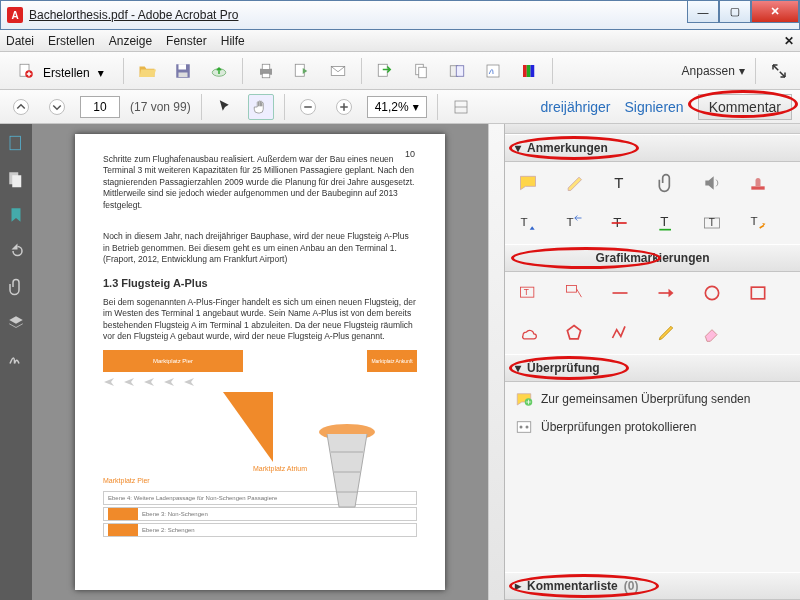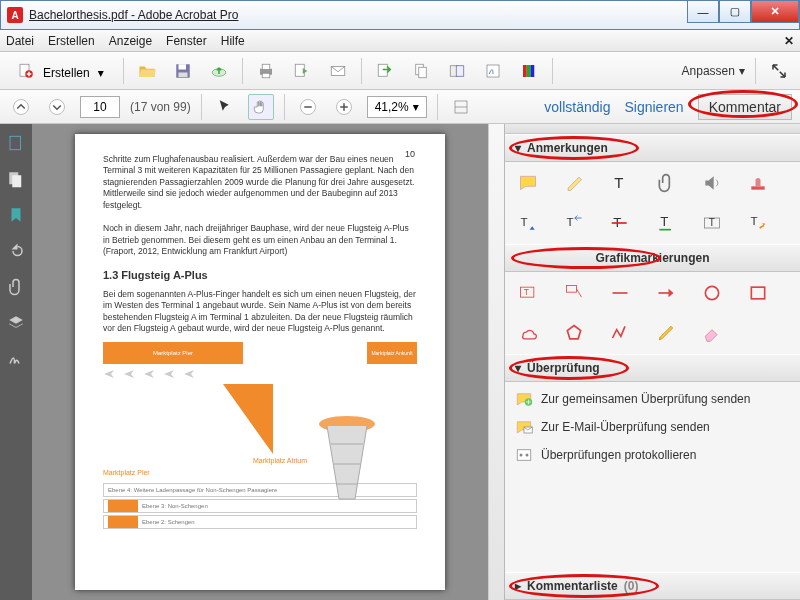--- a/index.html
+++ b/index.html
@@ -227,21 +227,21 @@
     </div>
   <div class="sep"></div>
   <div class="tbtn">
       <svg viewBox="0 0 24 24">
         <rect x="4" y="4" width="16" height="16" fill="none" stroke="#888"></rect>
         <path d="M4 12h16" stroke="#888"></path>
       </svg>
     </div>
 
   <div class="rightactions" style="position:relative;">
-    <span>vollständig</span>
+    <span>dreijähriger</span>
     <span>Signieren</span>
     <span class="kommentar-tab">Kommentar</span>
     <div class="circle" style="width:110px;height:28px;right:-6px;top:-4px;"></div>
   </div>
 </div>
 
 <div class="workarea">
 
   <div class="sidebar">
     <svg class="sicon" viewBox="0 0 24 24">
@@ -268,21 +268,21 @@
     <svg class="sicon" viewBox="0 0 24 24">
         <path d="M4 18c4-10 6-10 6 0 2-6 4-6 6 0" fill="none" stroke="#ccc" stroke-width="2"></path>
       </svg>
   </div>
 
   <div class="docwrap" style="flex:1;">
   <div class="docarea">
     <div class="page">
       <div class="pnum">10</div>
       <p>Schritte zum Flughafenausbau realisiert. Außerdem war der Bau eines neuen Terminal 3 mit weiteren Kapazitäten für 25 Millionen Passagiere geplant. Nach den stagnierenden Passagierzahlen 2009 wurde die Planung für drei Jahre ausgesetzt. Mittlerweile sind sie jedoch wieder aufgenommen und der Baubeginn auf 2013 festgelegt.</p>
-      <p style="margin-top:12px;">Noch in diesem Jahr, nach dreijähriger Bauphase, wird der neue Flugsteig A-Plus in Betrieb genommen. Bei diesem geht es um einen Anbau an den Terminal 1. (Fraport, 2012, Entwicklung am Frankfurt Airport)</p>
+      <p style="margin-top:20px;">Noch in diesem Jahr, nach dreijähriger Bauphase, wird der neue Flugsteig A-Plus in Betrieb genommen. Bei diesem geht es um einen Anbau an den Terminal 1. (Fraport, 2012, Entwicklung am Frankfurt Airport)</p>
       <h4>1.3 Flugsteig A-Plus</h4>
       <p>Bei dem sogenannten A-Plus-Finger handelt es sich um einen neuen Flugsteig, der im Westen des Terminal 1 angebaut wurde. Sein Name A-Plus ist von dem bereits bestehenden Flugsteig A im Terminal 1 abzuleiten. Da der neue Flugsteig räumlich vor den Flugsteig A gebaut wurde, wird der neue Flugsteig A-Plus genannt.</p>
 
       <div class="figure">
         <div class="figtop">
           <div class="ob" style="width:140px;">Marktplatz Pier</div>
           <div style="flex:1"></div>
           <div class="ob" style="width:50px;font-size:5px;">Marktplatz Ankunft</div>
         </div>
         <div class="planes">
@@ -491,28 +491,20 @@
       <div>
         <svg width="18" height="18" viewBox="0 0 24 24">
             <path d="M3 5h18v11H9l-6 4z" fill="#ffd54a" stroke="#caa"></path>
             <circle cx="18" cy="16" r="5" fill="#6c6"></circle>
             <path d="M18 13v6M15 16h6" stroke="#fff"></path>
           </svg>
         <span>Zur gemeinsamen Überprüfung senden</span>
       </div>
       <div>
         <svg width="18" height="18" viewBox="0 0 24 24">
-            <path d="M3 5h18v11H9l-6 4z" fill="#ffd54a" stroke="#caa"></path>
-            <rect x="12" y="12" width="11" height="8" fill="#fff" stroke="#888"></rect>
-            <path d="M12 12l5 4 6-4" stroke="#888" fill="none"></path>
-          </svg>
-        <span>Zur E-Mail-Überprüfung senden</span>
-      </div>
-      <div>
-        <svg width="18" height="18" viewBox="0 0 24 24">
             <rect x="3" y="5" width="18" height="14" fill="#fff" stroke="#888"></rect>
             <circle cx="8" cy="12" r="2" fill="#888"></circle>
             <circle cx="16" cy="12" r="2" fill="#888"></circle>
           </svg>
         <span>Überprüfungen protokollieren</span>
       </div>
     </div>
 
     <div class="ph" style="position:relative;margin-top:auto;">
       <span>▸</span>

